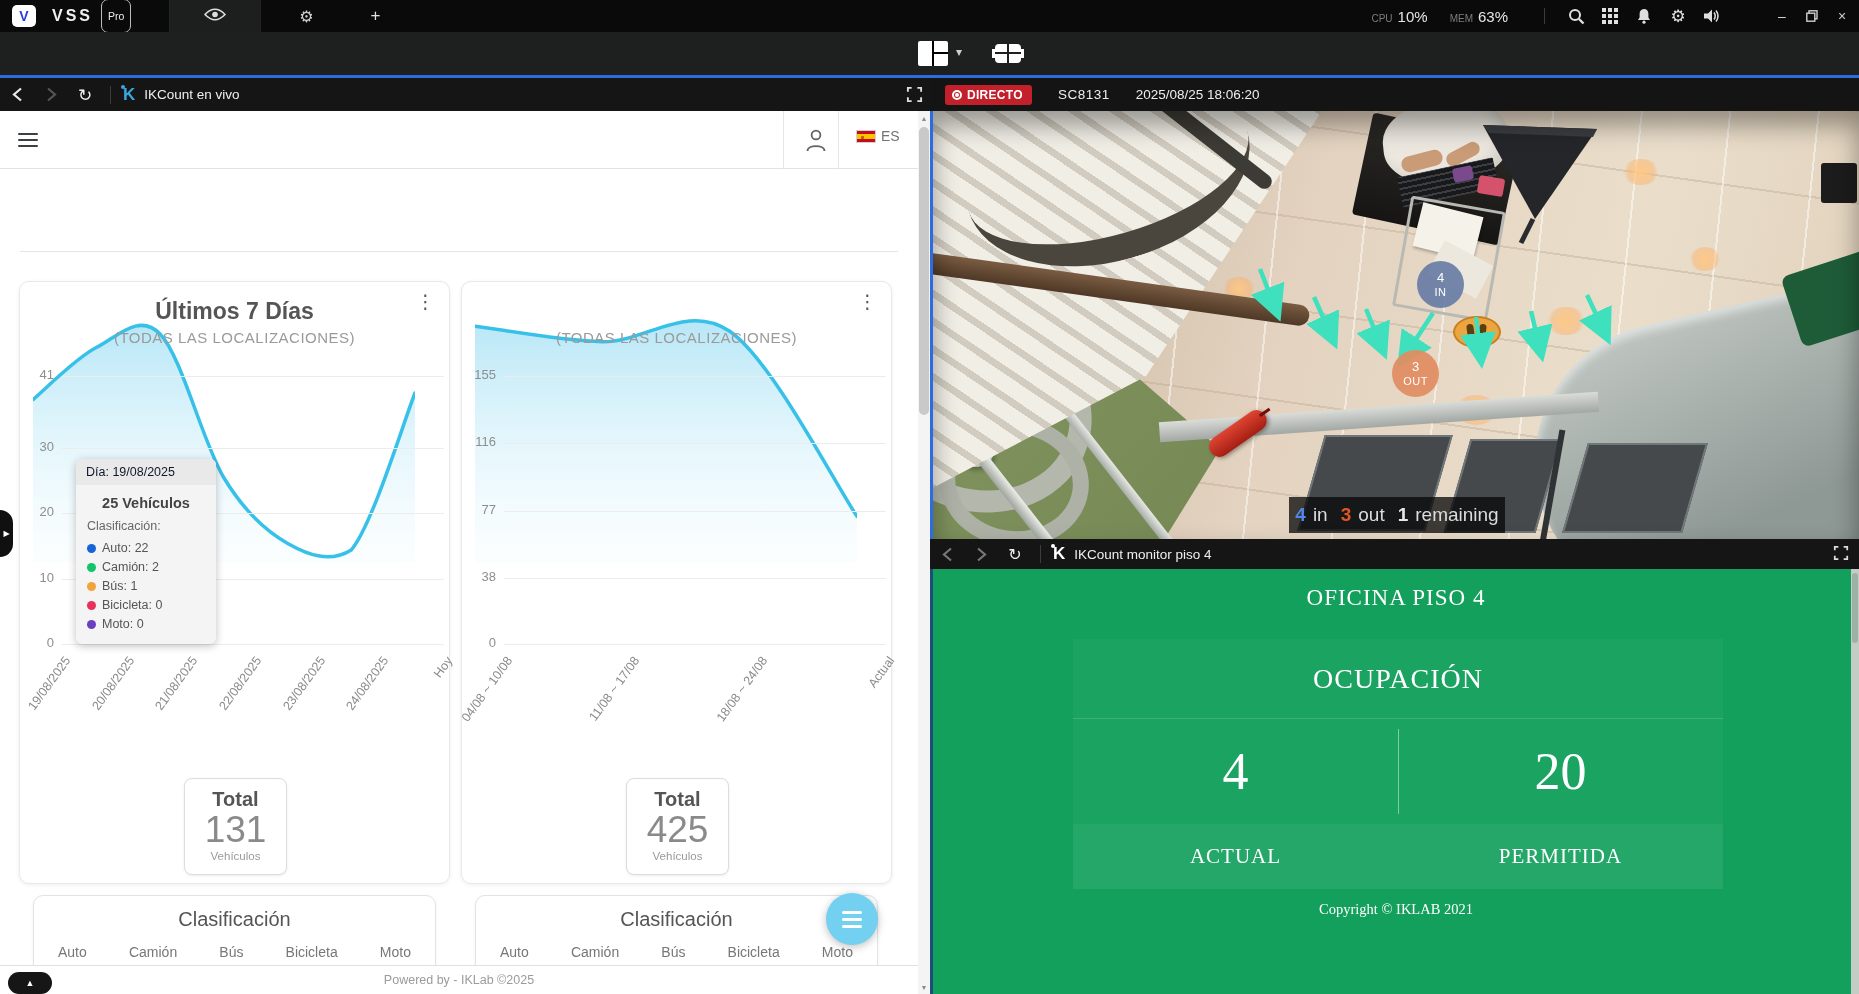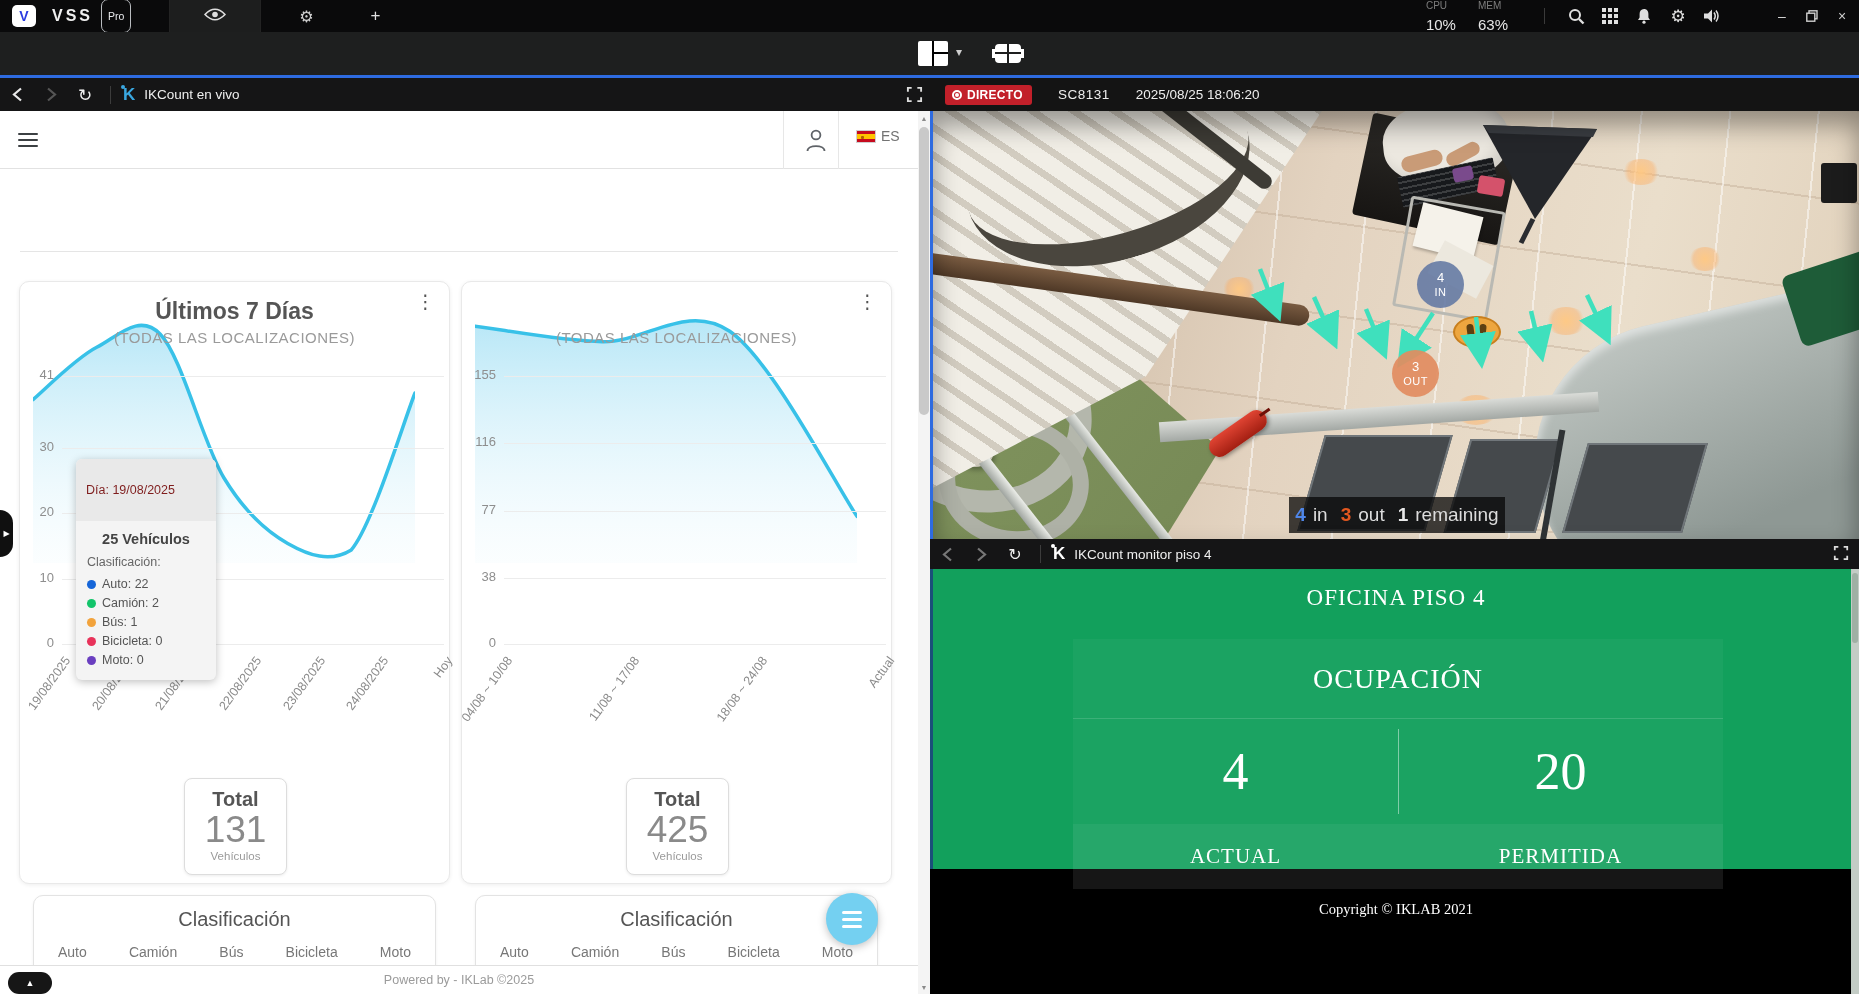--- a/index.html
+++ b/index.html
@@ -10,21 +10,21 @@
   #titlebar{position:absolute;left:0;top:0;width:1859px;height:32px;background:#0a0a0b;display:flex;align-items:center;color:#e8e8e8;}
   .logo-group{display:flex;align-items:center;gap:8px;padding:0 10px 0 12px;height:100%;}
   .logo-mark{width:24px;height:22px;background:#fff;border-radius:5px;display:flex;align-items:center;justify-content:center;font-weight:800;font-size:14px;color:#2a3be0;}
   .logo-text{font-size:16px;letter-spacing:3px;color:#f0f0f0;font-weight:700;margin-left:8px;}
   .logo-badge{border:1px solid #b9bcc0;border-radius:7px;font-size:10.5px;padding:10px 6px;color:#e8eaed;}
   .tab{height:32px;display:flex;align-items:center;justify-content:center;cursor:default;}
   .tab.eye{width:92px;margin-left:28px;background:#1d1e1e;border-left:1px solid #232323;border-right:1px solid #232323;}
   .tab.gear{width:90px;font-size:16px;color:#cfcfcf;}
   .tab.plus{width:48px;font-size:17px;color:#e0e0e0;}
   .status-right{margin-left:auto;display:flex;align-items:center;gap:0;height:100%;}
-  .meter{display:flex;align-items:baseline;gap:5px;margin-right:22px;flex-direction:column;}
+  .meter{display:flex;align-items:baseline;gap:5px;margin-right:22px;}
   .meter .mlabel{font-size:10px;color:#7d7d7d;}
   .meter .mval{font-size:15px;color:#e6e6e6;}
   .vdiv{width:1px;height:16px;background:#3a3a3a;margin:0 14px;}
   .sysicon{width:34px;height:32px;display:flex;align-items:center;justify-content:center;color:#dfdfdf;}
   .winctl{width:30px;height:32px;display:flex;align-items:center;justify-content:center;color:#cfcfcf;font-size:14px;}
   .winctl.close{margin-right:2px;}
   .glyph{font-family:"DejaVu Sans",sans-serif;}
 
   
   #secondbar{position:absolute;left:0;top:32px;width:1859px;height:43px;background:#1e1f1f;}
@@ -82,21 +82,21 @@
   .total-box{position:absolute;left:164px;top:496px;width:103px;height:97px;border:1px solid #ddd;border-radius:8px;box-shadow:0 1px 3px rgba(0,0,0,.08);text-align:center;background:#fff;}
   .total-label{font-size:20px;font-weight:700;color:#555;margin-top:9px;}
   .total-num{font-size:37px;color:#8a8a8a;line-height:1.05;}
   .total-unit{font-size:11.5px;color:#9a9a9a;}
   .clasif-card{position:absolute;left:14px;top:614px;width:403px;height:102px;background:#fff;border:1px solid #e3e3e3;border-radius:10px;box-shadow:0 1px 3px rgba(0,0,0,.06);}
   .clasif-title{text-align:center;font-size:20px;color:#555;margin-top:12px;}
   .clasif-row{display:flex;justify-content:space-between;padding:0 24px;margin-top:13px;font-size:14px;color:#777;}
 
   
   .tooltip{position:absolute;left:56px;top:177px;width:140px;background:#f4f4f4;border-radius:6px;box-shadow:0 2px 8px rgba(0,0,0,.25);z-index:5;overflow:hidden;}
-  .tt-head{background:#e9e9e9;font-size:12.5px;color:#7f1d1d;padding:24px 10px;}
+  .tt-head{background:#e9e9e9;font-size:12.5px;color:#0f172a;padding:6px 10px;}
   .tt-body{padding:6px 11px 10px;}
   .tt-val{text-align:center;font-size:14.5px;font-weight:700;color:#444;margin:4px 0 8px;}
   .tt-sec{font-size:12.5px;color:#666;margin-bottom:6px;}
   .tt-item{display:flex;align-items:center;gap:6px;font-size:12.5px;color:#555;line-height:19px;}
   .tt-dot{width:9px;height:9px;border-radius:50%;flex:none;}
 
   
   #dashfooter{position:absolute;left:0;top:887px;width:918px;height:29px;background:#fff;border-top:1px solid #e0e0e0;display:flex;align-items:center;justify-content:center;font-size:12.5px;color:#9b9b9b;z-index:6;}
   .scrollbar{position:absolute;left:918px;top:33px;width:12px;height:883px;background:#f4f4f4;z-index:7;}
   .sb-btn{position:absolute;left:0;width:12px;height:14px;color:#8a8a8a;font-size:7px;display:flex;align-items:center;justify-content:center;}
@@ -162,21 +162,21 @@
   .cam-badge .bval{font-size:13px;} .cam-badge .blab{font-size:11px;letter-spacing:.5px;}
   .counter-bar{position:absolute;left:356px;top:386px;width:216px;height:36px;background:rgba(8,8,8,.76);z-index:11;display:flex;align-items:center;justify-content:center;gap:7px;font-size:19px;}
   .counter-bar .cin{color:#4f86e8;font-weight:600;}
   .counter-bar .cout{color:#e2571f;font-weight:600;}
   .counter-bar .cw{color:#dcdcdc;}
   .counter-bar .crem{color:#e8e8e8;font-weight:600;}
   .vignette{position:absolute;inset:0;box-shadow:inset 0 14px 26px rgba(0,0,0,.38);z-index:12;pointer-events:none;}
 
   
   #monbar{position:absolute;left:0;top:461px;width:929px;height:30px;background:#151516;display:flex;align-items:center;color:#eee;}
-  #green{position:absolute;left:0;top:491px;width:929px;height:300px;background:#12a05c;border-left:3px solid #1a4f7a;color:#fff;font-family:"Liberation Serif","DejaVu Serif",serif;}
+  #green{position:absolute;left:0;top:491px;width:929px;height:425px;background:#12a05c;border-left:3px solid #1a4f7a;color:#fff;font-family:"Liberation Serif","DejaVu Serif",serif;}
   .g-title{position:absolute;left:0;top:16px;width:100%;text-align:center;font-size:23px;letter-spacing:1px;}
   .g-card{position:absolute;left:140px;top:70px;width:650px;height:250px;background:rgba(255,255,255,.04);}
   .g-sec{position:absolute;left:0;top:0;width:100%;height:80px;display:flex;align-items:center;justify-content:center;font-size:28px;letter-spacing:1px;border-bottom:1px solid rgba(255,255,255,.14);}
   .g-nums{position:absolute;left:0;top:80px;width:100%;height:105px;display:flex;}
   .g-half{flex:1;display:flex;align-items:center;justify-content:center;font-size:52px;}
   .g-vdiv{position:absolute;left:50%;top:10px;width:1px;height:85px;background:rgba(255,255,255,.45);}
   .g-labels{position:absolute;left:0;top:185px;width:100%;height:65px;display:flex;background:rgba(255,255,255,.05);}
   .g-lhalf{flex:1;display:flex;align-items:center;justify-content:center;font-size:21px;letter-spacing:1px;}
   .g-copy{position:absolute;left:0;top:332px;width:100%;text-align:center;font-size:14.5px;}
   .g-scroll{position:absolute;right:0;top:0;width:8px;height:425px;background:#c3ccc5;}

